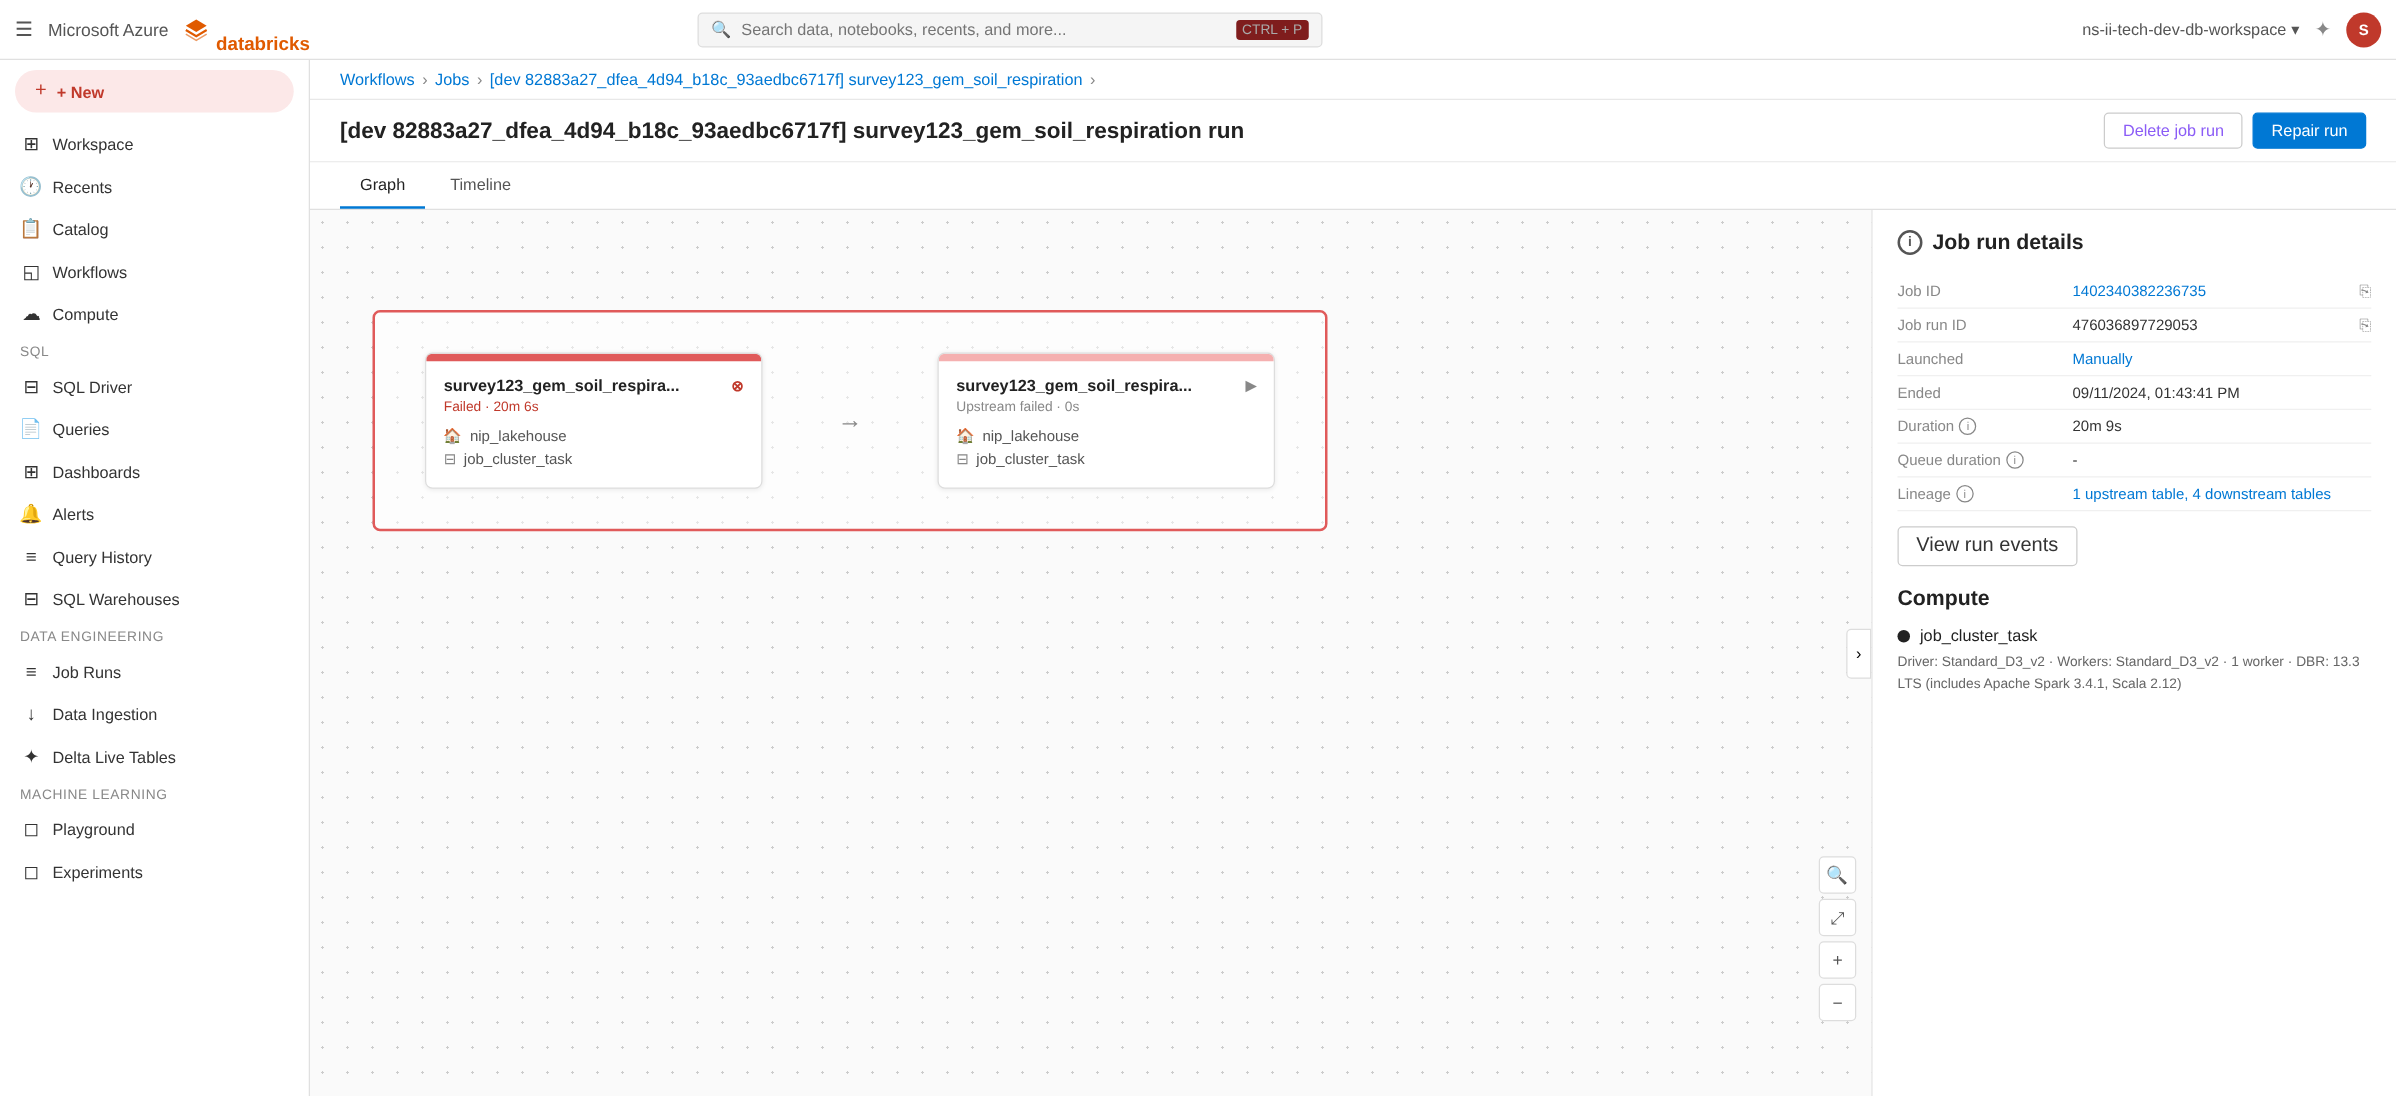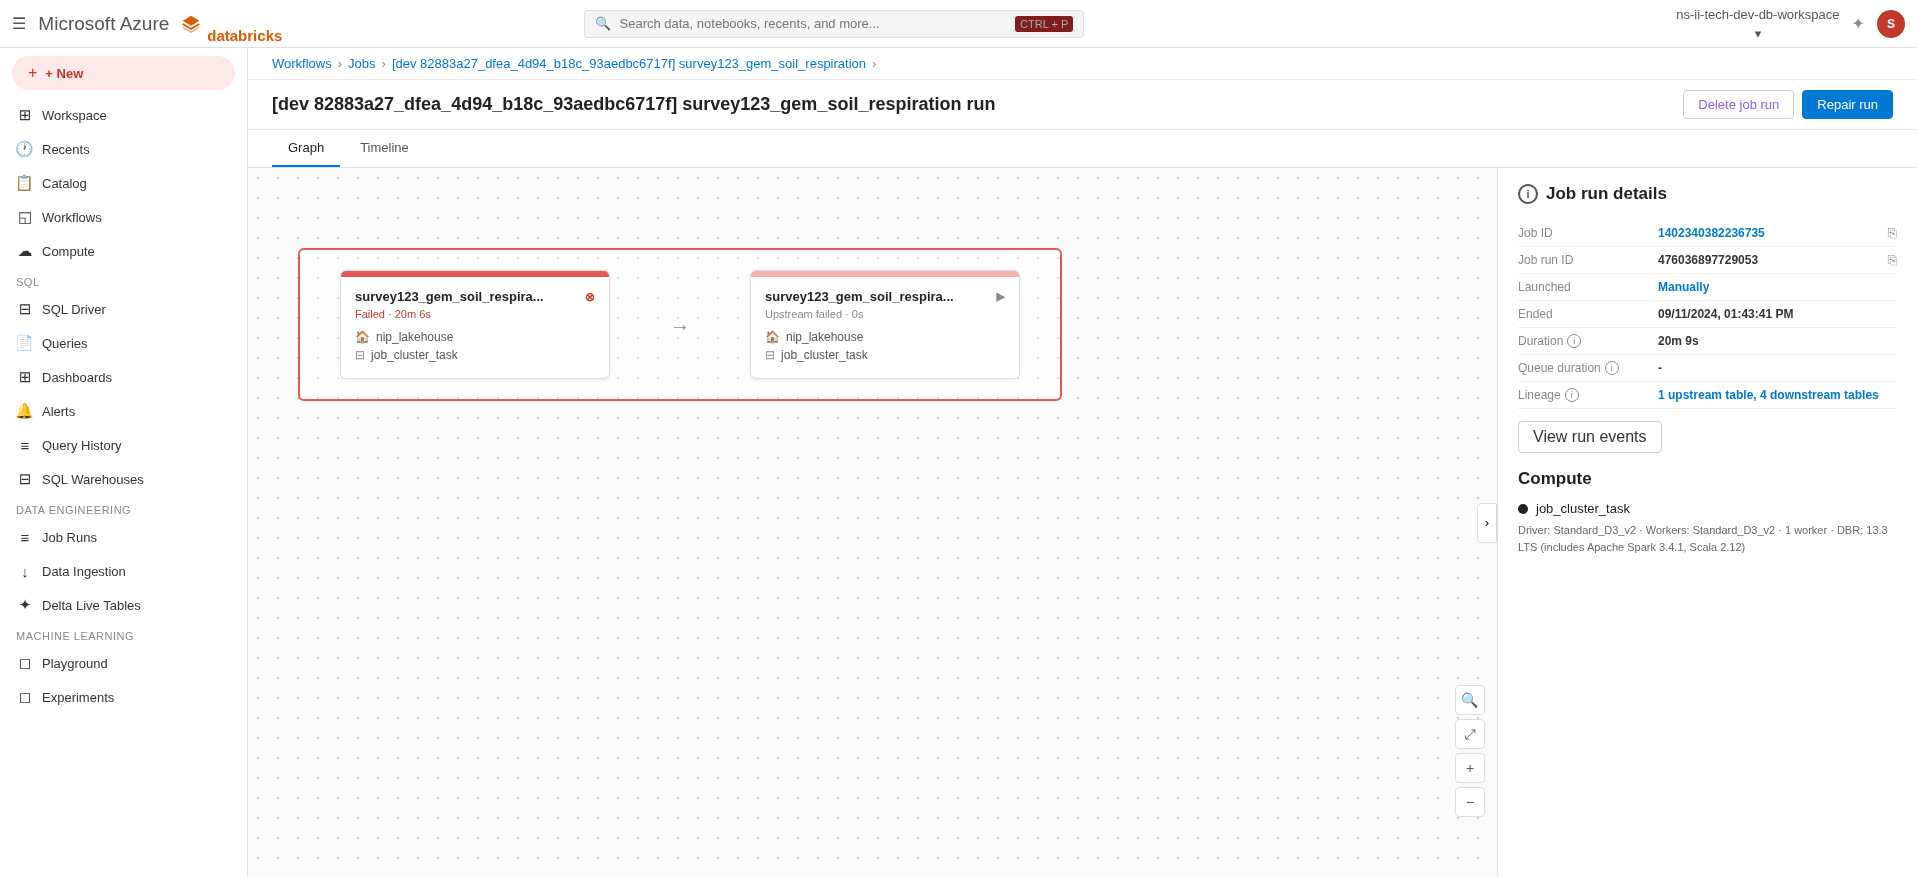--- a/index.html
+++ b/index.html
@@ -1,27 +1,27 @@
 <!DOCTYPE html>
 <html><head>
   <meta charset="utf-8">
   <style>
     * { box-sizing: border-box; margin: 0; padding: 0; }
     body { font-family: -apple-system, BlinkMacSystemFont, 'Segoe UI', sans-serif; font-size: 13px; background: #f5f5f5; display: flex; flex-direction: column; height: 877px; overflow: hidden; }
 
     
     .topbar { display: flex; align-items: center; background: #fff; border-bottom: 1px solid #e0e0e0; height: 48px; padding: 0 12px; gap: 12px; flex-shrink: 0; }
     .topbar-menu-icon { color: #555; font-size: 16px; cursor: pointer; }
-    .topbar-azure { font-size: 19px; color: #555; font-weight: 400; }
+    .topbar-azure { font-size: 14px; color: #555; font-weight: 400; }
     .topbar-logo { display: flex; align-items: center; gap: 6px; }
     .topbar-logo-icon { width: 20px; height: 20px; }
     .topbar-search { display: flex; align-items: center; flex: 1; max-width: 500px; margin: 0 auto; background: #f5f5f5; border: 1px solid #ddd; border-radius: 4px; padding: 5px 10px; gap: 8px; color: #888; }
     .topbar-search input { border: none; background: transparent; outline: none; flex: 1; font-size: 13px; color: #555; }
     .topbar-right { display: flex; align-items: center; gap: 12px; margin-left: auto; }
-    .topbar-workspace { font-size: 13px; color: #555; cursor: pointer; display: flex; align-items: center; gap: 4px; flex-direction: column; }
+    .topbar-workspace { font-size: 13px; color: #555; cursor: pointer; display: flex; align-items: center; gap: 4px; }
     .topbar-avatar { width: 28px; height: 28px; border-radius: 50%; background: #c0392b; color: white; display: flex; align-items: center; justify-content: center; font-size: 12px; font-weight: 600; }
 
     
     .main-layout { display: flex; flex: 1; overflow: hidden; }
 
     
     .sidebar { width: 248px; background: #fff; border-right: 1px solid #e0e0e0; display: flex; flex-direction: column; overflow-y: auto; flex-shrink: 0; }
     .sidebar-item { display: flex; align-items: center; gap: 8px; padding: 8px 16px; cursor: pointer; color: #333; font-size: 13px; }
     .sidebar-item.new-btn { background: #fce8e8; border-radius: 20px; margin: 8px 12px; padding: 8px 16px; color: #c0392b; font-weight: 500; }
     .sidebar-item .icon { width: 18px; height: 18px; display: flex; align-items: center; justify-content: center; font-size: 15px; flex-shrink: 0; }
@@ -50,21 +50,21 @@
     
     .graph-details-layout { display: flex; flex: 1; overflow: hidden; }
 
     
     .graph-area { flex: 1; position: relative; overflow: hidden; background: #fafafa; background-image: radial-gradient(circle, #ccc 1px, transparent 1px); background-size: 20px 20px; }
     .graph-collapse-btn { position: absolute; right: 0; top: 50%; transform: translateY(-50%); background: #fff; border: 1px solid #ddd; border-radius: 4px 0 0 4px; width: 20px; height: 40px; display: flex; align-items: center; justify-content: center; cursor: pointer; z-index: 10; }
     .graph-tools { position: absolute; right: 12px; bottom: 60px; display: flex; flex-direction: column; gap: 4px; }
     .graph-tool-btn { width: 30px; height: 30px; background: #fff; border: 1px solid #ddd; border-radius: 4px; display: flex; align-items: center; justify-content: center; cursor: pointer; font-size: 14px; color: #555; }
 
     
-    .workflow-container { position: absolute; top: 80px; left: 50px; border: 2px solid #e05a5a; border-radius: 6px; padding: 20px 40px; display: flex; align-items: center; gap: 60px; background: rgba(255,255,255,0.5); }
+    .workflow-container { position: absolute; top: 80px; left: 50px; border: 2px solid #e05a5a; border-radius: 6px; padding: 32px 40px; display: flex; align-items: center; gap: 60px; background: rgba(255,255,255,0.5); }
     .workflow-arrow { color: #888; font-size: 20px; }
 
     
     .task-node { width: 270px; background: #fff; border: 1px solid #ddd; border-radius: 6px; overflow: hidden; box-shadow: 0 1px 4px rgba(0,0,0,0.08); }
     .task-node-header { height: 6px; background: #e05a5a; }
     .task-node-header.upstream { background: #f5b0b0; }
     .task-node-body { padding: 12px 14px; }
     .task-node-title { font-size: 13px; font-weight: 600; color: #222; display: flex; align-items: center; justify-content: space-between; margin-bottom: 4px; }
     .task-node-status { font-size: 11px; color: #888; margin-bottom: 10px; }
     .task-node-status.failed { color: #c0392b; }
@@ -73,21 +73,21 @@
     .task-node-resource .res-icon { font-size: 12px; color: #888; }
     .task-fail-icon { color: #c0392b; font-size: 12px; }
     .task-arrow-icon { color: #888; font-size: 11px; }
 
     
     .details-panel { width: 420px; border-left: 1px solid #e0e0e0; overflow-y: auto; padding: 16px 20px; flex-shrink: 0; background: #fff; }
     .details-section-title { font-size: 17px; font-weight: 600; color: #222; margin-bottom: 16px; display: flex; align-items: center; gap: 8px; }
     .details-info-icon { width: 20px; height: 20px; border: 2px solid #555; border-radius: 50%; display: flex; align-items: center; justify-content: center; font-size: 11px; font-weight: 700; color: #555; flex-shrink: 0; }
     .details-row { display: flex; padding: 6px 0; border-bottom: 1px solid #f0f0f0; align-items: flex-start; }
     .details-label { width: 140px; font-size: 12px; color: #888; flex-shrink: 0; display: flex; align-items: center; gap: 4px; }
-    .details-value { font-size: 12px; color: #333; flex: 1; font-weight: bold; }
+    .details-value { font-size: 12px; color: #333; flex: 1; }
     .details-value.link { color: #0078d4; cursor: pointer; }
     .details-value.status-failed { display: flex; align-items: center; gap: 4px; color: #c0392b; }
     .details-value.status-failed::before { content: '⊗'; font-size: 13px; }
     .details-value.launched { color: #0078d4; cursor: pointer; }
     .details-info-sm { width: 14px; height: 14px; border: 1px solid #888; border-radius: 50%; display: inline-flex; align-items: center; justify-content: center; font-size: 9px; color: #888; cursor: pointer; }
     .view-run-btn { margin-top: 12px; padding: 6px 14px; border: 1px solid #ccc; background: #fff; border-radius: 4px; cursor: pointer; font-size: 16px; color: #333; }
     .compute-section { margin-top: 16px; }
     .compute-title { font-size: 17px; font-weight: 600; color: #222; margin-bottom: 12px; }
     .compute-item { display: flex; align-items: center; gap: 8px; margin-bottom: 6px; }
     .compute-dot { width: 10px; height: 10px; border-radius: 50%; background: #222; flex-shrink: 0; }

